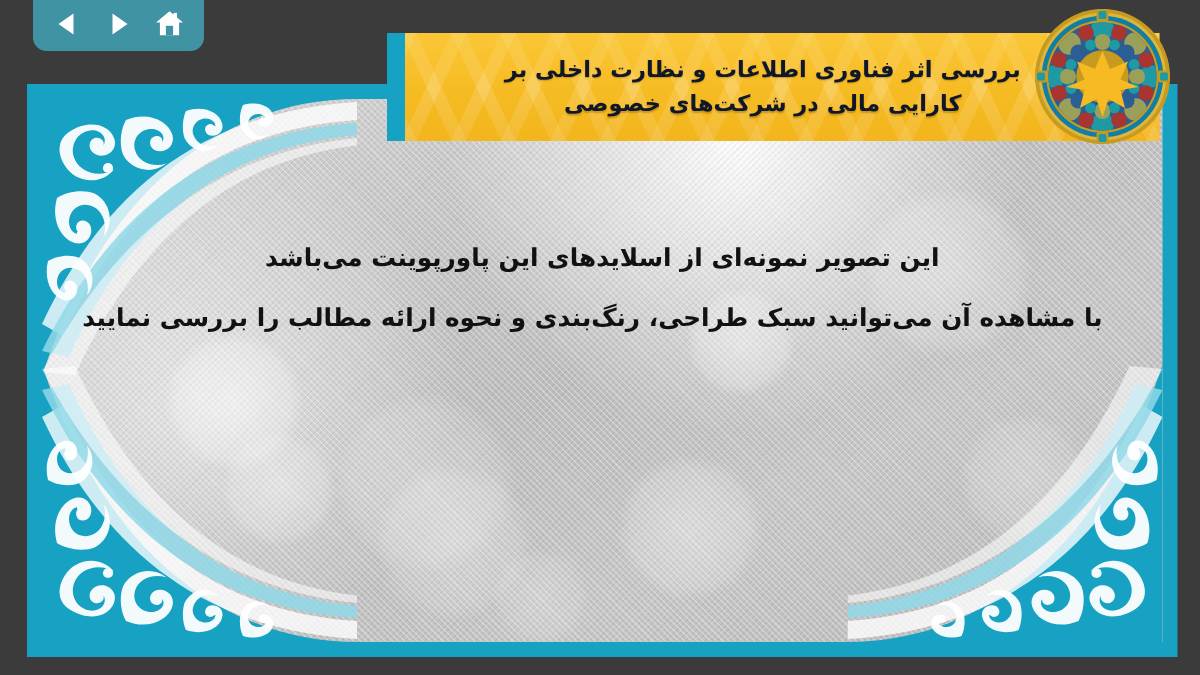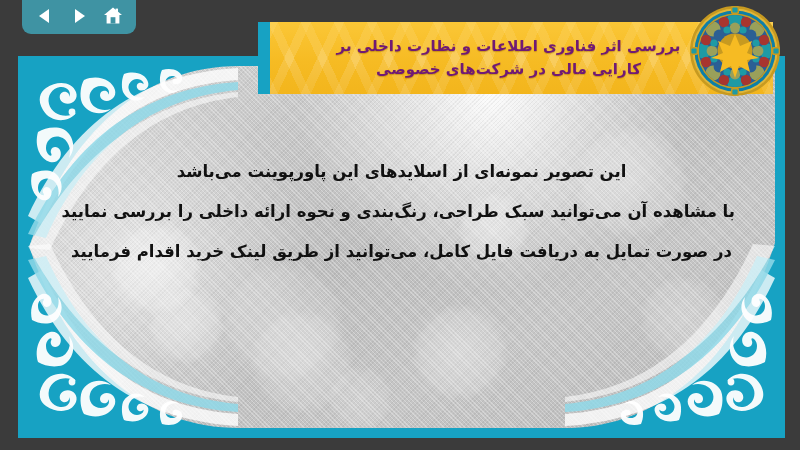--- a/index.html
+++ b/index.html
@@ -93,21 +93,21 @@
     z-index: 22;
     display: flex;
     flex-direction: column;
     align-items: center;
     justify-content: center;
     gap: 2px;
     padding: 0 34px 0 10px;
     text-align: center;
   }
   .title-line {
-    color: #701a75;
+    color: #0f172a;
     font-size: 15px;
     line-height: 1.42;
     font-weight: bold;
     white-space: nowrap;
     text-shadow: 0 1px 1px rgba(150,100,0,.45);
   }
 
   
   .medallion {
     position: absolute;
@@ -291,22 +291,21 @@
             <circle cx="114" cy="20" r="2.4"></circle>
             <circle cx="26" cy="90" r="2.8"></circle>
             <circle cx="18" cy="128" r="2.4"></circle>
             <circle cx="150" cy="14" r="2"></circle>
           </g>
         </svg>
       </div>
 
       <div class="body-text">
         <div class="body-line">این تصویر نمونه‌ای از اسلایدهای این پاورپوینت می‌باشد</div>
-        <div class="body-line">با مشاهده آن می‌توانید سبک طراحی، رنگ‌بندی و نحوه ارائه داخلی را بررسی نمایید</div>
-        <div class="body-line">در صورت تمایل به دریافت فایل کامل، می‌توانید از طریق لینک خرید اقدام فرمایید</div>
+        <div class="body-line">با مشاهده آن می‌توانید سبک طراحی، رنگ‌بندی و نحوه ارائه مطالب را بررسی نمایید</div>
       </div>
 
     </div>
   </div>
 
   <div class="banner-left-strip"></div>
   <div class="title-banner">
     <div class="title-text">
       <div class="title-line">بررسی اثر فناوری اطلاعات و نظارت داخلی بر</div>
       <div class="title-line">کارایی مالی در شرکت‌های خصوصی</div>

